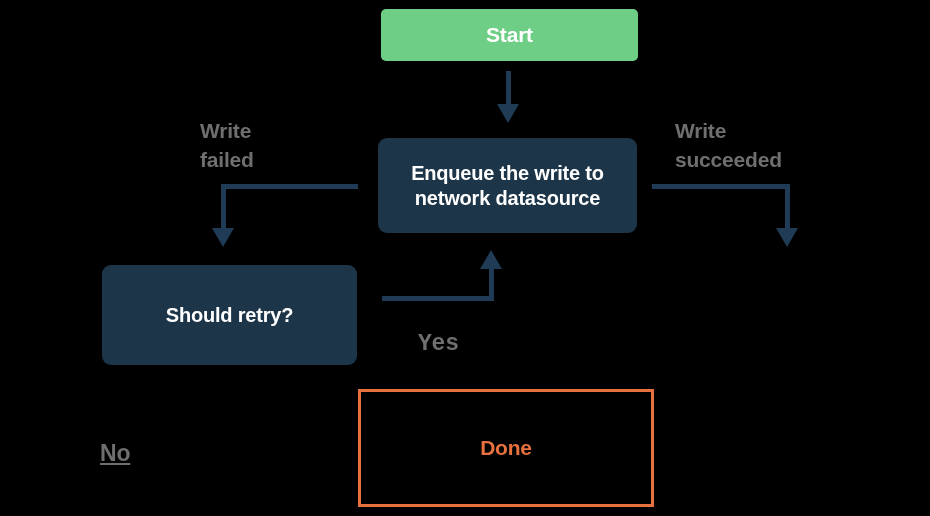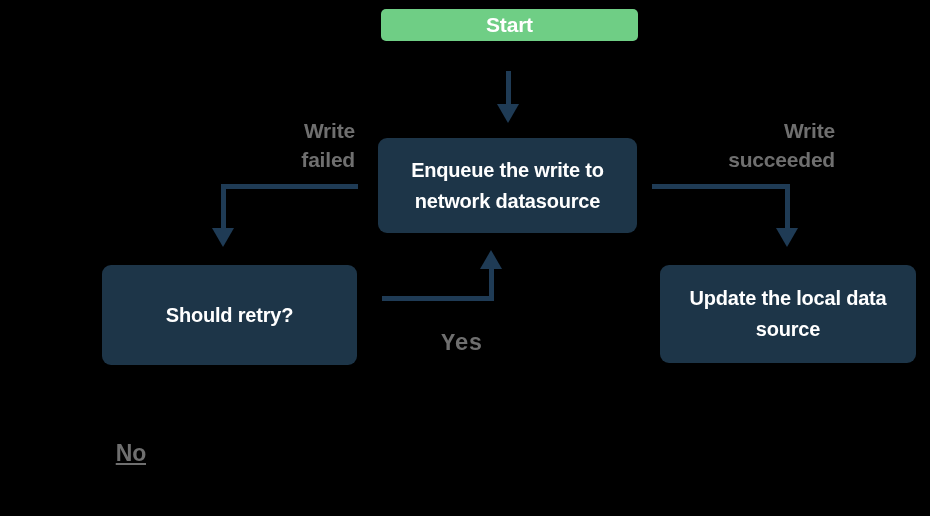--- a/index.html
+++ b/index.html
@@ -11,39 +11,39 @@
   .canvas{
     position:relative; width:930px; height:516px;
     background:var(--background); overflow:hidden; margin:0 auto;
   }
   .node{
     position:absolute; display:flex; align-items:center; justify-content:center;
     text-align:center; box-sizing:border-box;
   }
   .node-fill{
     background:var(--navy); color:var(--white); border-radius:9px;
-    font-size:20px; font-weight:600; line-height:31px; padding:0 14px;
+    font-size:20px; font-weight:600; line-height:25px; padding:0 14px;
     letter-spacing:-0.2px;
   }
   .node-start{
-    left:381px; top:9px; width:257px; height:32px;
+    left:381px; top:9px; width:257px; height:52px;
     background:var(--green); color:var(--white); border-radius:5px;
     font-size:21px; font-weight:700; letter-spacing:-0.2px;
   }
   .node-enqueue{ left:378px; top:138px; width:259px; height:95px; }
   .node-should-retry{ left:102px; top:265px; width:255px; height:100px; }
   .node-update-local{ left:660px; top:265px; width:256px; height:98px; }
   .node-done{
     left:358px; top:389px; width:296px; height:118px;
     background:transparent; border:3px solid var(--orange);
     color:var(--orange); font-size:21px; font-weight:700; letter-spacing:-0.2px;
   }
   .edge-label{
     position:absolute; color:var(--gray-label); font-weight:700;
-    font-size:21px; line-height:29px; text-align:right; white-space:pre-line;
+    font-size:21px; line-height:29px; text-align:left; white-space:pre-line;
     letter-spacing:-0.2px;
   }
   .lbl-write-failed{ left:200px; top:116px; width:155px; }
   .lbl-write-succeeded{ left:675px; top:116px; width:160px; }
   .lbl-yes{ left:418px; top:330px; width:64px; font-size:23px;font-family:Liberation Mono, monospace; }
   .lbl-no{ left:100px; top:439px; width:46px; font-size:23px;text-decoration:underline; }
   .line{ position:absolute; background:var(--line); }
   .head{ position:absolute; width:0; height:0; }
   .head-down{ border-left:11px solid transparent; border-right:11px solid transparent; border-top:19px solid var(--line); }
   .head-up{ border-left:11px solid transparent; border-right:11px solid transparent; border-bottom:19px solid var(--line); }
@@ -73,24 +73,24 @@
   </div>
 
   <div class="node node-fill node-enqueue">
     <span>Enqueue the write to network datasource</span>
   </div>
 
   <div class="node node-fill node-should-retry">
     <span>Should retry?</span>
   </div>
 
-  <div class="node node-fill node-update-local">
-    <span>Update the local data source</span>
+
+  <div class="node node-done">
+    <span>Done</span>
   </div>
-
 
   <div class="line e1-v"></div>
   <div class="head head-down e1-h1"></div>
 
   <div class="line e2-h"></div>
   <div class="line e2-v"></div>
   <div class="head head-down e2-head"></div>
 
   <div class="line e3-h"></div>
   <div class="line e3-v"></div>

